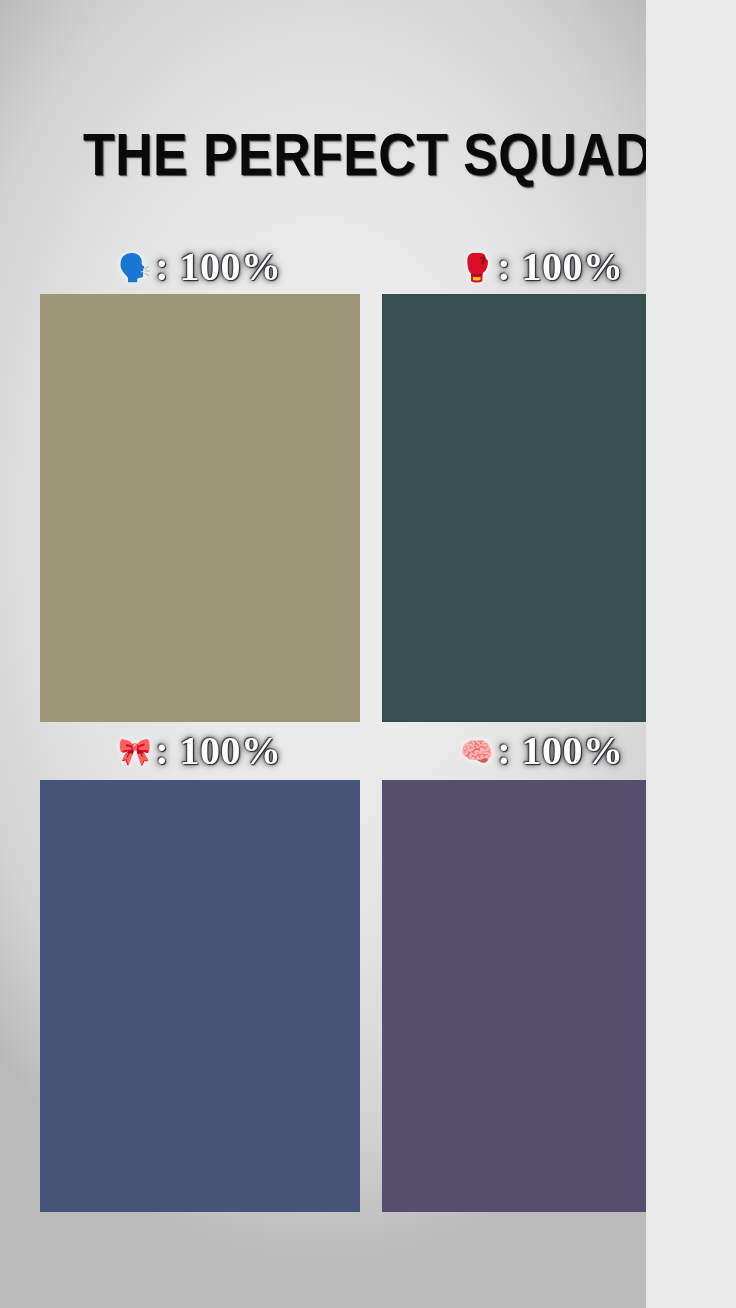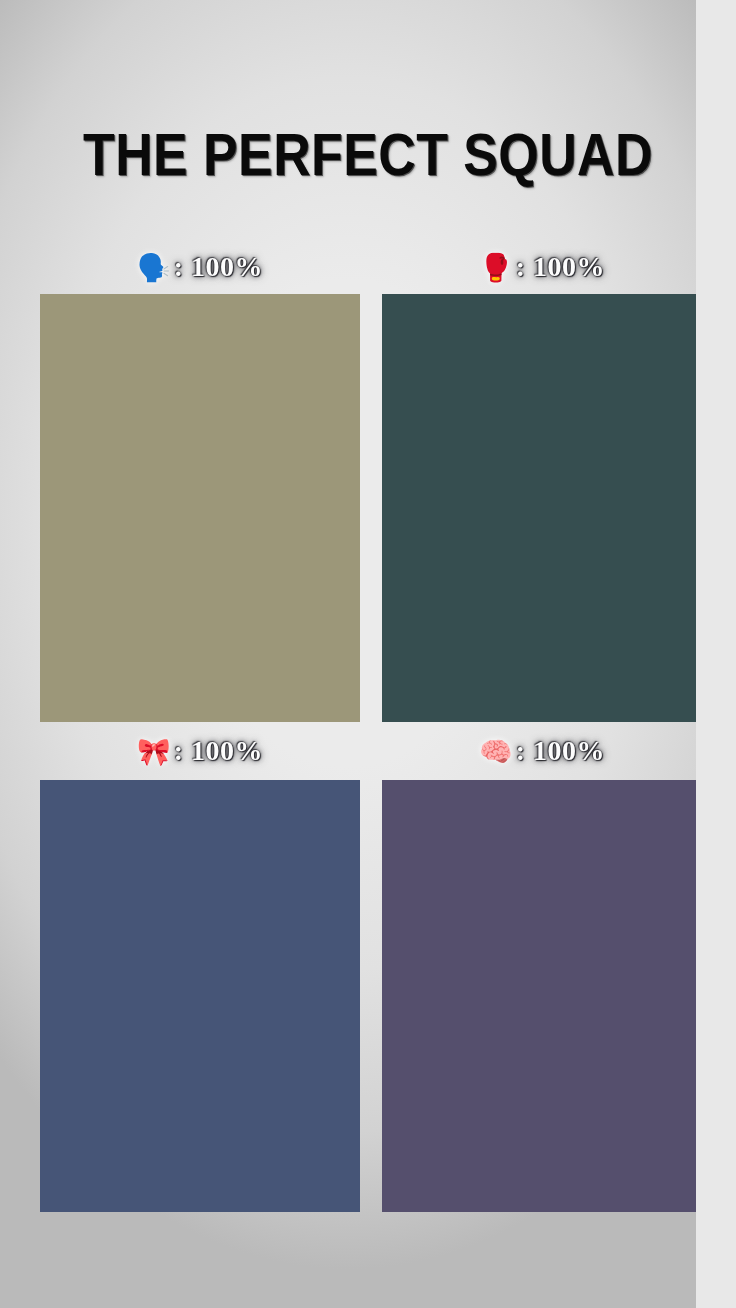--- a/index.html
+++ b/index.html
@@ -11,21 +11,21 @@
     overflow: hidden;
   }
 
   body {
     font-family: "Liberation Sans", sans-serif;
     background: #e8e8e8;
   }
 
   #canvas {
     position: relative;
-    width: 696px;
+    width: 646px;
     height: 1308px;
     overflow: hidden;
     background:
       radial-gradient(ellipse 78% 62% at 50% 40%,
         #ededed 0%,
         #eaeaea 30%,
         #e1e1e1 55%,
         #d2d2d2 75%,
         #c2c2c2 90%,
         #bababa 100%);
@@ -89,21 +89,21 @@
     font-size: 27px;
     line-height: 1;
     display: inline-block;
     margin-right: 1px;
     filter: drop-shadow(0 0 3px rgba(255,255,255,0.9));
   }
 
   .label-text {
     font-family: "Liberation Serif", serif;
     font-weight: 700;
-    font-size: 28px;
+    font-size: 40px;
     line-height: 1;
     color: #fdfdfd;
     letter-spacing: 0.5px;
     text-shadow:
       0 0 2px rgba(40,40,45,0.95),
       0 0 5px rgba(45,45,50,0.85),
       0 0 9px rgba(55,55,60,0.7),
       1px 1px 1px rgba(20,20,25,0.9),
       -1px -1px 1px rgba(20,20,25,0.7);
   }

